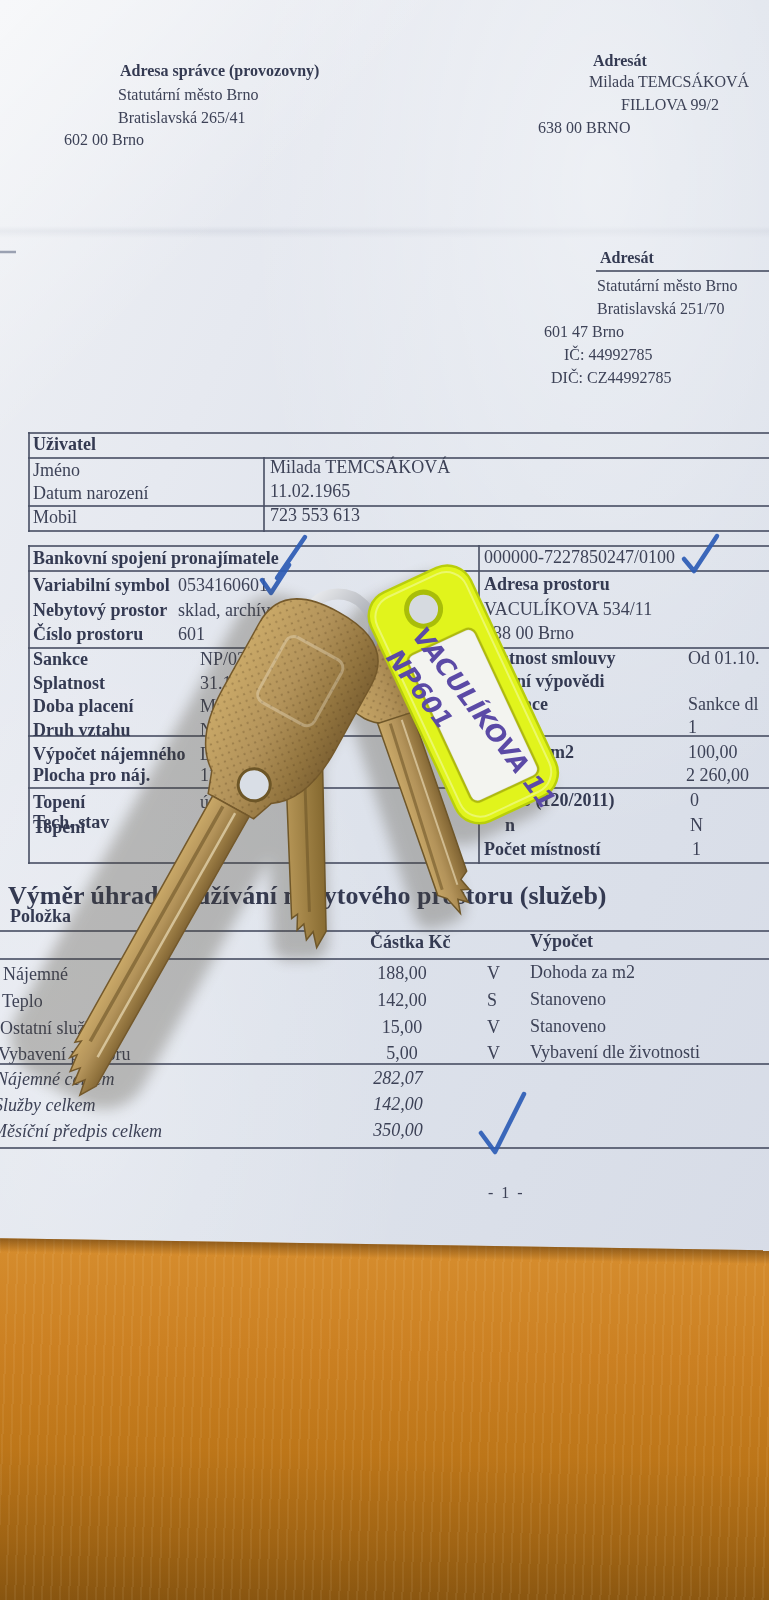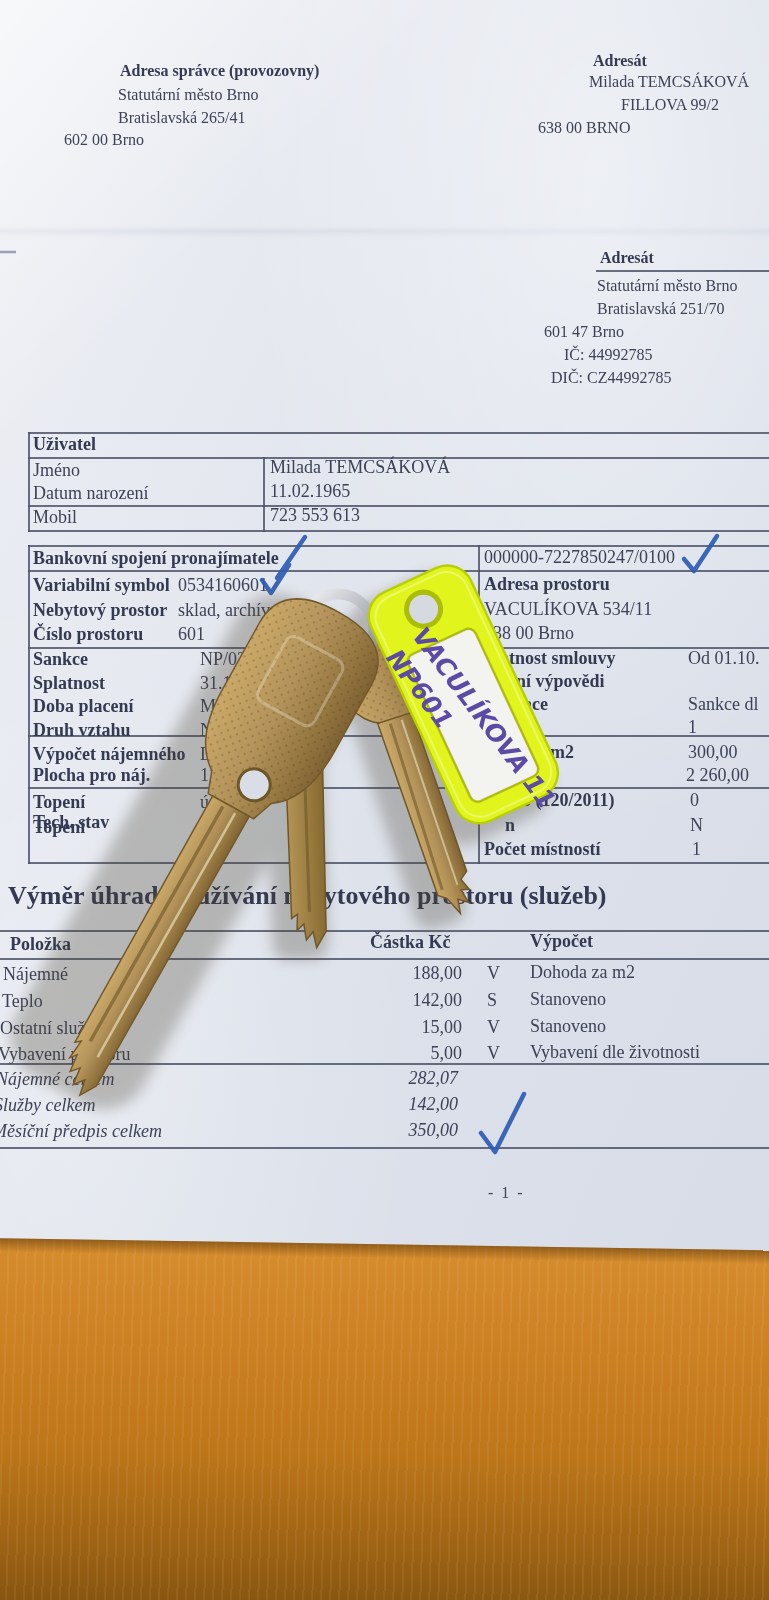--- a/index.html
+++ b/index.html
@@ -22,21 +22,21 @@
       repeating-linear-gradient(91deg, rgba(255,235,200,.07) 0 2px, rgba(0,0,0,0) 2px 9px),
       linear-gradient(180deg,#d68d2e 0,#cb8022 110px,#bd7619 210px,#a06414 300px,#80500f 380px);}
   .wood::before{content:"";position:absolute;left:0;top:0;width:100%;height:14px;
       background:linear-gradient(180deg, rgba(60,33,4,.45), rgba(60,33,4,0));}
   
   .t{position:absolute;color:#3d4257;font-size:18px;line-height:1.1;white-space:nowrap;z-index:3;}
   .b{font-weight:bold;color:#343a52;}
   .i{font-style:italic;}
   .s16{font-size:16px;}
   .s26{font-size:26px;}
-  .amt{width:120px;text-align:right;}
+  .amt{width:120px;text-align:center;}
   .hl{position:absolute;background:#4a5065;height:2px;opacity:.82;z-index:3;}
   .vl{position:absolute;background:#4a5065;width:2px;opacity:.82;z-index:3;}
   .objects{position:absolute;left:0;top:0;z-index:5;pointer-events:none;}
   .pagecenter{letter-spacing:2px;}
 </style>
 </head>
 <body>
 
 <div class="scene">
   <div class="paper"></div>
@@ -114,34 +114,34 @@
   <span class="t" style="left:484px;top:600px;">VACULÍKOVA 534/11</span>
   <span class="t" style="left:484px;top:624px;">638 00 Brno</span>
   <span class="t b" style="left:484px;top:649px;">Platnost smlouvy</span>
   <span class="t" style="left:688px;top:649px;">Od 01.10.</span>
   <span class="t b" style="left:497px;top:672px;">dání výpovědi</span>
   <span class="t b" style="left:505px;top:695px;">lizace</span>
   <span class="t" style="left:688px;top:695px;">Sankce dl</span>
   <span class="t b" style="left:512px;top:718px;">sob</span>
   <span class="t" style="left:688px;top:718px;">1</span>
   <span class="t b" style="left:505px;top:743px;">ba za m2</span>
-  <span class="t" style="left:688px;top:743px;">300,00</span>
+  <span class="t" style="left:688px;top:743px;">100,00</span>
   <span class="t b" style="left:505px;top:766px;">né</span>
   <span class="t" style="left:686px;top:766px;">2 260,00</span>
   <span class="t b" style="left:497px;top:791px;">číslo (120/2011)</span>
   <span class="t" style="left:690px;top:791px;">0</span>
   <span class="t b" style="left:505px;top:816px;">n</span>
   <span class="t" style="left:690px;top:816px;">N</span>
   <span class="t b" style="left:484px;top:840px;">Počet místností</span>
   <span class="t" style="left:692px;top:840px;">1</span>
   <span class="t" style="left:466px;top:747px;">or,</span>
 
   <span class="t b s26" style="left:8px;top:882px;">Výměr úhrad za užívání nebytového prostoru (služeb)</span>
   <div class="hl" style="left:0;top:930px;width:769px;"></div>
-  <span class="t b" style="left:10px;top:935px;">Položka</span>
+  <span class="t b" style="left:10px;top:907px;">Položka</span>
   <span class="t b" style="left:370px;top:933px;">Částka Kč</span>
   <span class="t b" style="left:530px;top:932px;">Výpočet</span>
   <div class="hl" style="left:0;top:958px;width:769px;"></div>
 
   <span class="t" style="left:3px;top:965px;">Nájemné</span>
   <span class="t amt" style="left:342px;top:964px;">188,00</span>
   <span class="t" style="left:487px;top:964px;">V</span>
   <span class="t" style="left:530px;top:963px;">Dohoda za m2</span>
 
   <span class="t" style="left:2px;top:992px;">Teplo</span>

